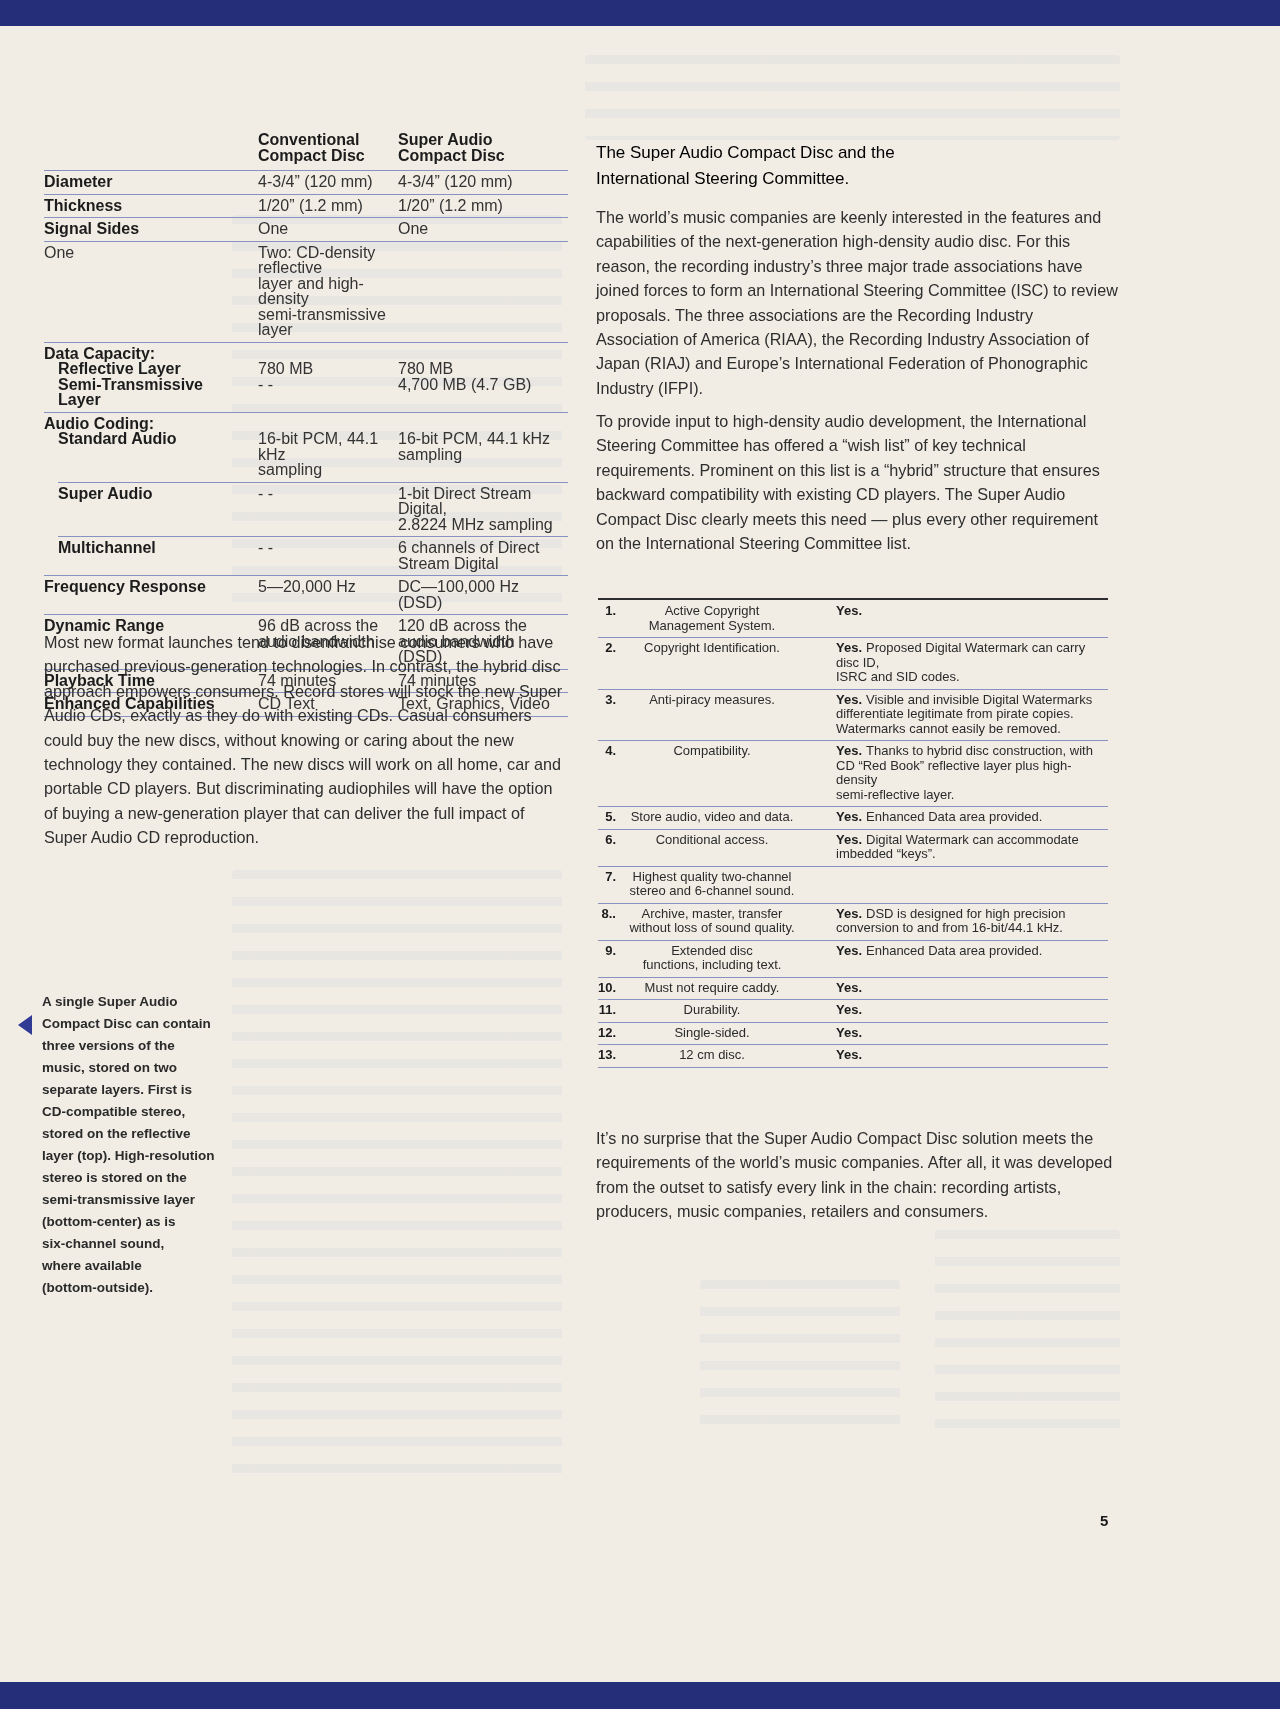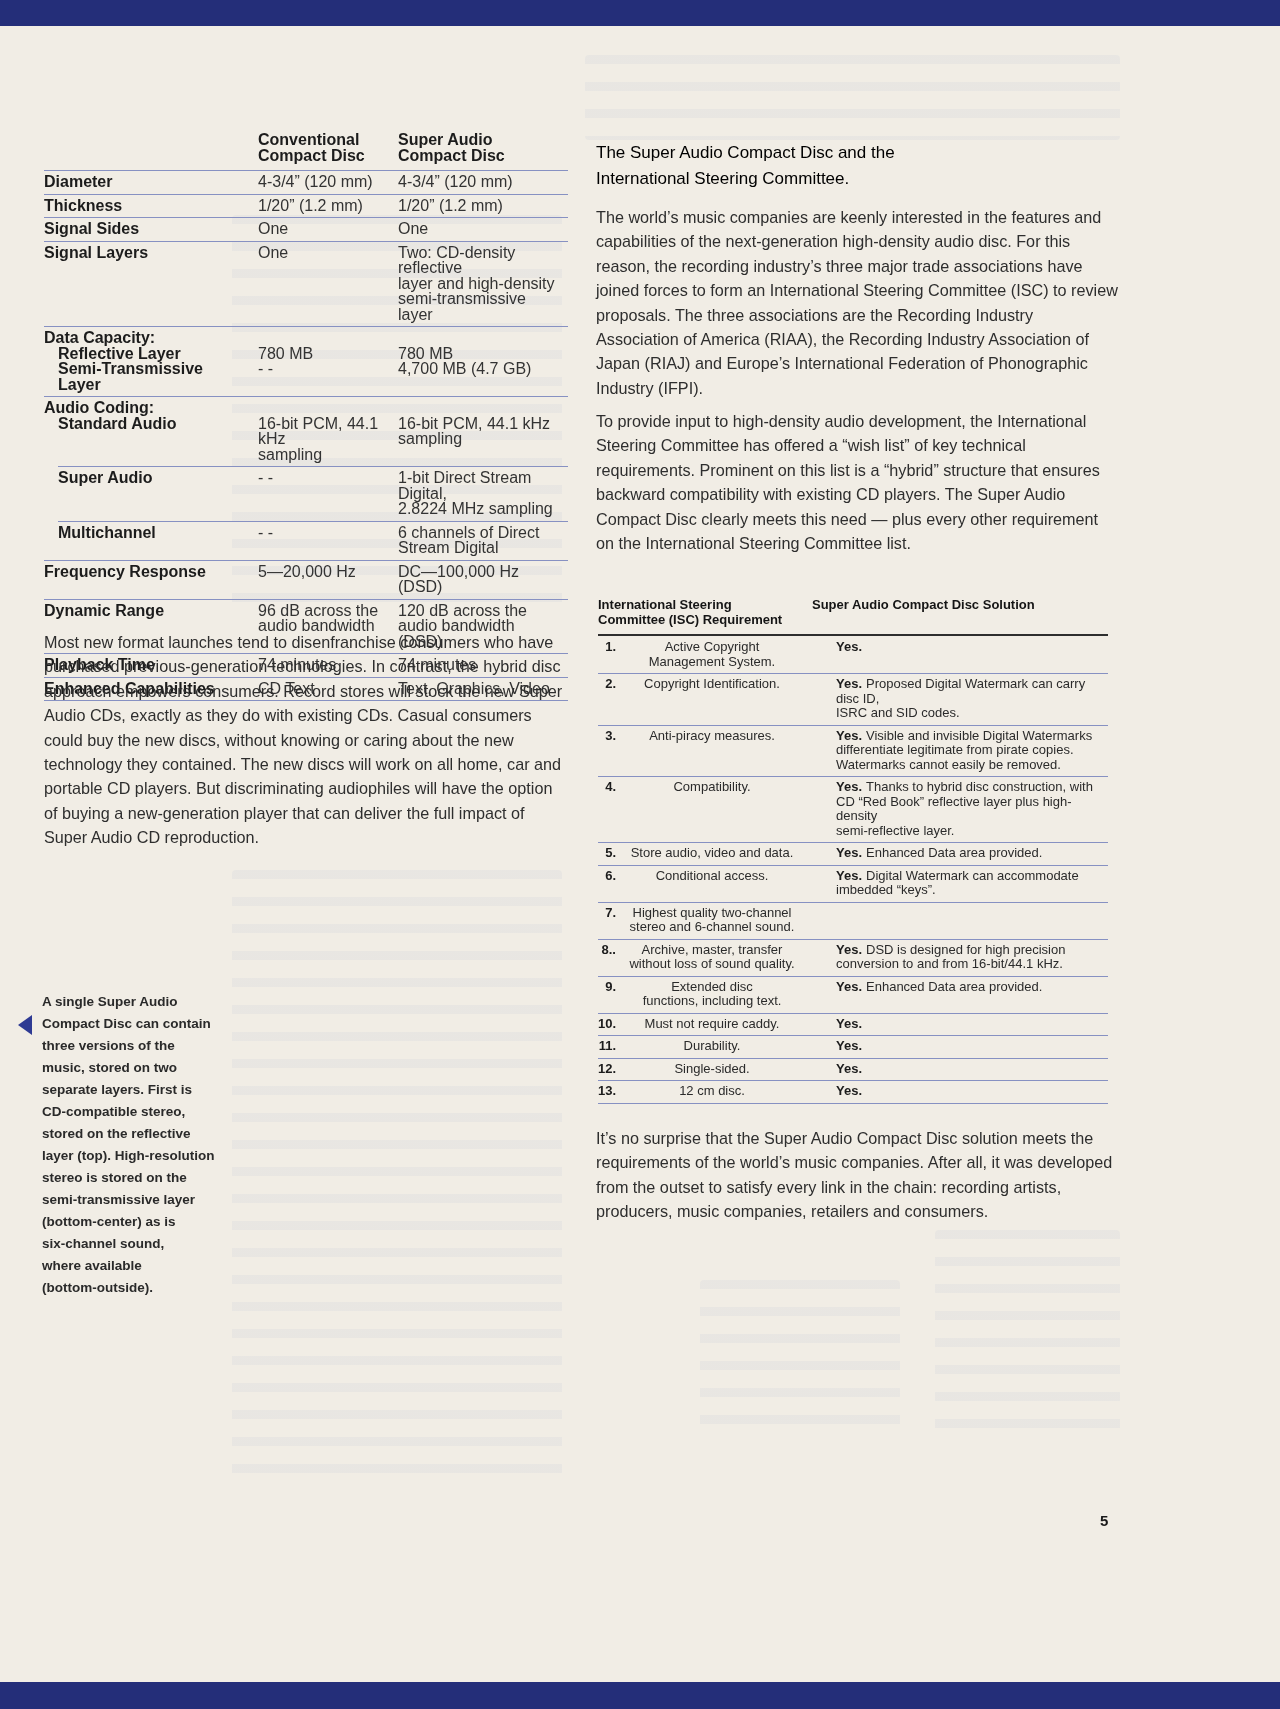--- a/index.html
+++ b/index.html
@@ -104,21 +104,20 @@
     <div class="c-label">Thickness</div>
     <div class="c-val">1/20” (1.2 mm)</div>
     <div class="c-val">1/20” (1.2 mm)</div>
   </div>
   <div class="crow sep-full">
     <div class="c-label">Signal Sides</div>
     <div class="c-val">One</div>
     <div class="c-val">One</div>
   </div>
   <div class="crow sep-full">
-    <div class="c-label">Signal Layers</div>
     <div class="c-val">One</div>
     <div class="c-val">Two: CD-density reflective
 layer and high-density
 semi-transmissive layer</div>
   </div>
   <div class="crow sep-full pb0">
     <div class="c-label">Data Capacity:</div>
     <div class="c-val"></div>
     <div class="c-val"></div>
   </div>
@@ -197,25 +196,20 @@
 six-channel sound,
 where available
 (bottom-outside).</div>
 
 <div class="right-col">
   <div class="rc-heading">The Super Audio Compact Disc and the International Steering Committee.</div>
   <div class="rc-p rc-p1">The world’s music companies are keenly interested in the features and capabilities of the next-generation high-density audio disc. For this reason, the recording industry’s three major trade associations have joined forces to form an International Steering Committee (ISC) to review proposals. The three associations are the Recording Industry Association of America (RIAA), the Recording Industry Association of Japan (RIAJ) and Europe’s International Federation of Phonographic Industry (IFPI).</div>
   <div class="rc-p rc-p2">To provide input to high-density audio development, the International Steering Committee has offered a “wish list” of key technical requirements. Prominent on this list is a “hybrid” structure that ensures backward compatibility with existing CD players. The Super Audio Compact Disc clearly meets this need — plus every other requirement on the International Steering Committee list.</div>
 
   <div class="isc">
-    <div class="isc-head">
-      <div class="h">International Steering
-Committee (ISC) Requirement</div>
-      <div class="h">Super Audio Compact Disc Solution</div>
-    </div>
     <div class="isc-body">
       <div class="irow">
         <div class="inum">1.</div>
         <div class="ireq">Active Copyright
 Management System.</div>
         <div class="isol"><span class="yes">Yes.</span><span class="detail"></span></div>
       </div>
       <div class="irow">
         <div class="inum">2.</div>
         <div class="ireq">Copyright Identification.</div>

